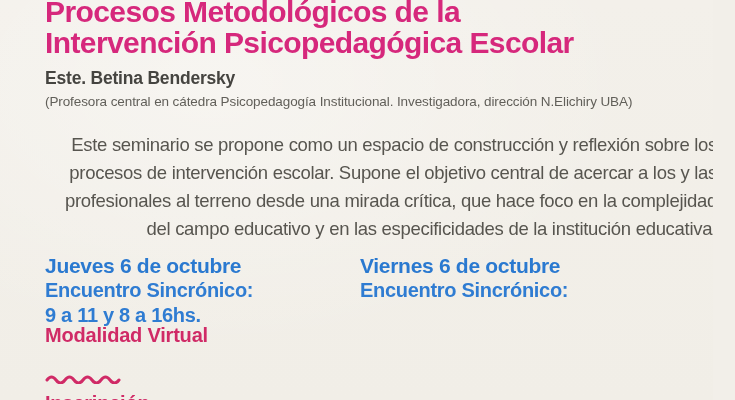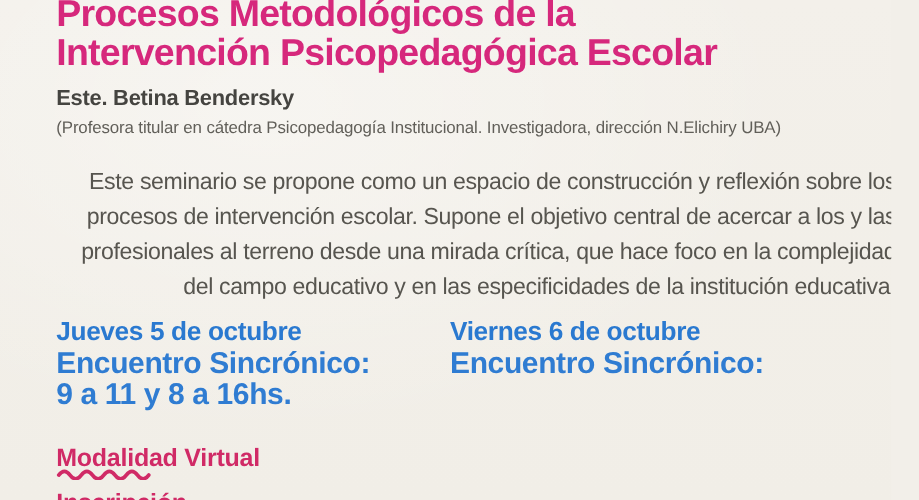--- a/index.html
+++ b/index.html
@@ -74,29 +74,29 @@
   .day-col { width: 315px; }
   .day-title {
     color: #2a79d0;
     font-size: 21px;
     font-weight: bold;
     letter-spacing: -0.3px;
     line-height: 25px;
   }
   .day-line {
     color: #2f7cd2;
-    font-size: 24px;
+    font-size: 20px;
     font-weight: 600;
     letter-spacing: -0.3px;
     line-height: 25px;
   }
   .modality {
     position: absolute;
     left: 45px;
-    top: 356px;
+    top: 324px;
     color: #d02a66;
     font-size: 20px;
     font-weight: bold;
     letter-spacing: -0.2px;
   }
   .squiggle {
     position: absolute;
     left: 45px;
     top: 372px;
   }
@@ -115,28 +115,28 @@
 
 <div class="page">
 
   <div class="title">
     <div>Procesos Metodológicos de la</div>
     <div>Intervención Psicopedagógica Escolar</div>
   </div>
 
   <div class="author">Este. Betina Bendersky</div>
 
-  <div class="credentials">(Profesora titular en cátedra Psicopedagogía Institucional. Investigadora, dirección N.Elichiry UBA)</div>
+  <div class="credentials">(Profesora central en cátedra Psicopedagogía Institucional. Investigadora, dirección N.Elichiry UBA)</div>
 
   <p class="description">Este seminario se propone como un espacio de construcción y reflexión sobre los procesos de intervención escolar. Supone el objetivo central de acercar a los y las profesionales al terreno desde una mirada crítica, que hace foco en la complejidad del campo educativo y en las especificidades de la institución educativa.</p>
 
 
   <div class="schedule">
     <div class="day-col">
-      <div class="day-title">Jueves 5 de octubre</div>
+      <div class="day-title">Jueves 6 de octubre</div>
       <div class="day-line">Encuentro Sincrónico:</div>
       <div class="day-line">9 a 11 y 8 a 16hs.</div>
     </div>
     <div class="day-col">
       <div class="day-title">Viernes 6 de octubre</div>
       <div class="day-line">Encuentro Sincrónico:</div>
     </div>
   </div>
 
   <div class="modality">Modalidad Virtual</div>

